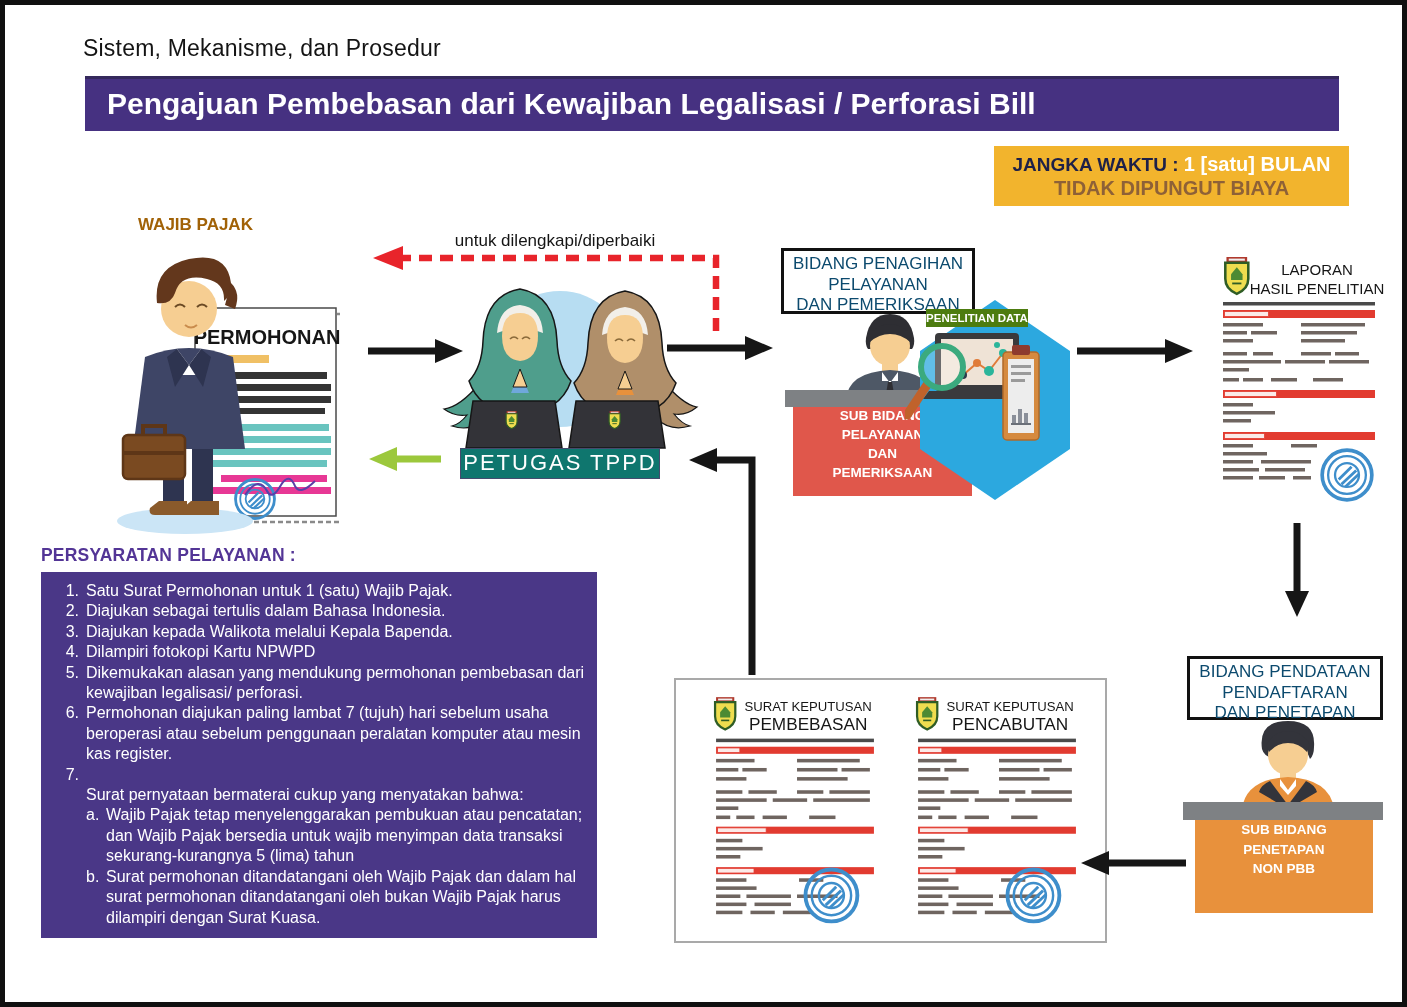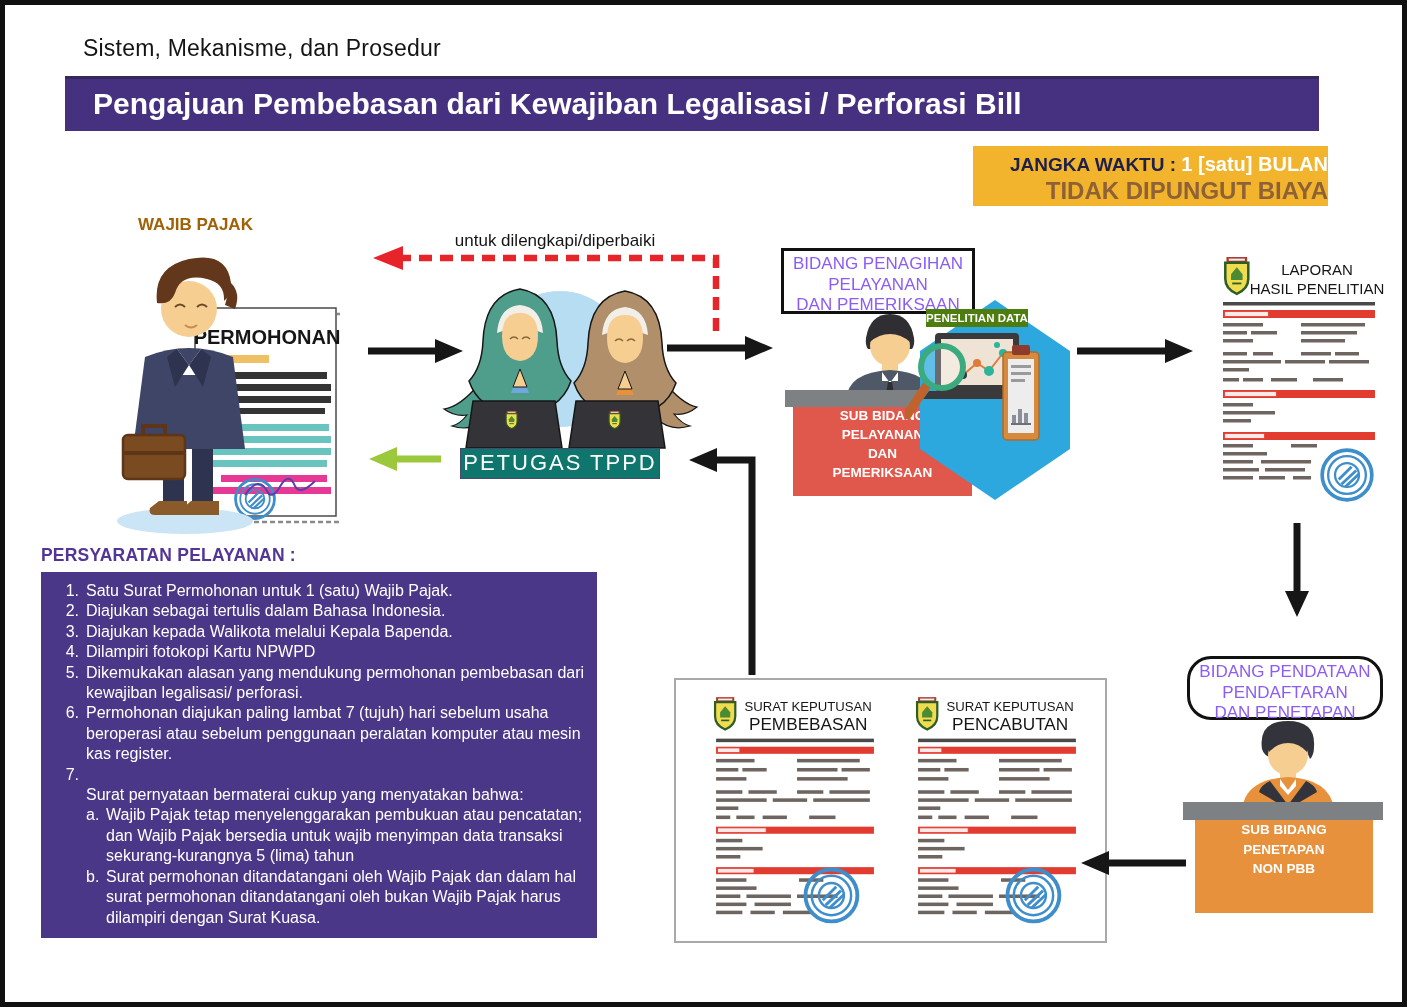--- a/index.html
+++ b/index.html
@@ -5,42 +5,42 @@
   html,body{margin:0;padding:0;background:#e8e8e8;}
   .page{
     position:relative; width:1407px; height:1007px; margin:0 auto;
     background:#ffffff; border:5px solid #101010; box-sizing:border-box;
     font-family:"Liberation Sans", sans-serif; overflow:hidden;
   }
   .abs{position:absolute;}
   
   .eyebrow{left:78px; top:30px; font-size:23px; color:#141414; letter-spacing:0.2px;}
   .title-bar{
-    left:60px; top:71px; width:1254px; height:55px; background:#463181;
+    left:80px; top:71px; width:1254px; height:55px; background:#463181;
     border-top:3px solid #35295c; box-sizing:border-box;
-    color:#ffffff; font-size:30px; font-weight:bold; line-height:50px; padding-left:28px;
+    color:#ffffff; font-size:30px; font-weight:bold; line-height:50px; padding-left:22px;
   }
   .info-box{
-    left:968px; top:141px; width:355px; height:60px; background:#F2B42D;
-    text-align:right; padding-top:7px; box-sizing:border-box;
+    left:989px; top:141px; width:355px; height:60px; background:#F2B42D;
+    text-align:center; padding-top:7px; box-sizing:border-box;
   }
   .info-line1{font-size:19px; font-weight:bold;}
   .jw-label{color:#1E2048;}
   .jw-value{color:#ffffff; font-size:20px;}
-  .info-line2{font-size:24px; font-weight:bold; color:#8E6137; margin-top:1px;}
+  .info-line2{font-size:20px; font-weight:bold; color:#8E6137; margin-top:1px;}
   
   .wp-label{left:133px; top:210px; font-size:17px; font-weight:bold; color:#a16207;}
   .return-note{left:425px; top:226px; width:250px; text-align:center; font-size:17px; color:#141414;}
   
   .station-box{
     border:3px solid #111; background:#fff; text-align:center;
-    font-size:17px; line-height:1.22; color:#8b5cf6; box-sizing:border-box; padding-top:3px;
+    font-size:17px; line-height:1.22; color:#0c4a6e; box-sizing:border-box; padding-top:3px;
   }
   .box-billing{left:776px; top:243px; width:194px; height:66px;}
-  .box-data{left:1182px; top:651px; width:196px; height:64px; z-index:3;border-radius:24px;}
+  .box-data{left:1182px; top:651px; width:196px; height:64px; z-index:3;}
   
   .desk-top{background:#7E8184; z-index:2;}
   .desk-front{z-index:2; color:#fff; font-weight:bold; text-align:center;
     display:flex; flex-direction:column; justify-content:flex-start;}
   .desk1-top{left:780px; top:385px; width:223px; height:17px;}
   .desk1-front{left:788px; top:402px; width:179px; height:89px; background:#E0574B; font-size:13.5px; line-height:1.4;}
   .desk2-top{left:1178px; top:797px; width:200px; height:18px;}
   .desk2-front{left:1190px; top:815px; width:178px; height:93px; background:#E8913C; font-size:13.5px; line-height:1.45;}
   .tppd-banner{
     left:455px; top:443px; width:200px; height:31px; background:#0f766e; border:1px solid #454b6e;

